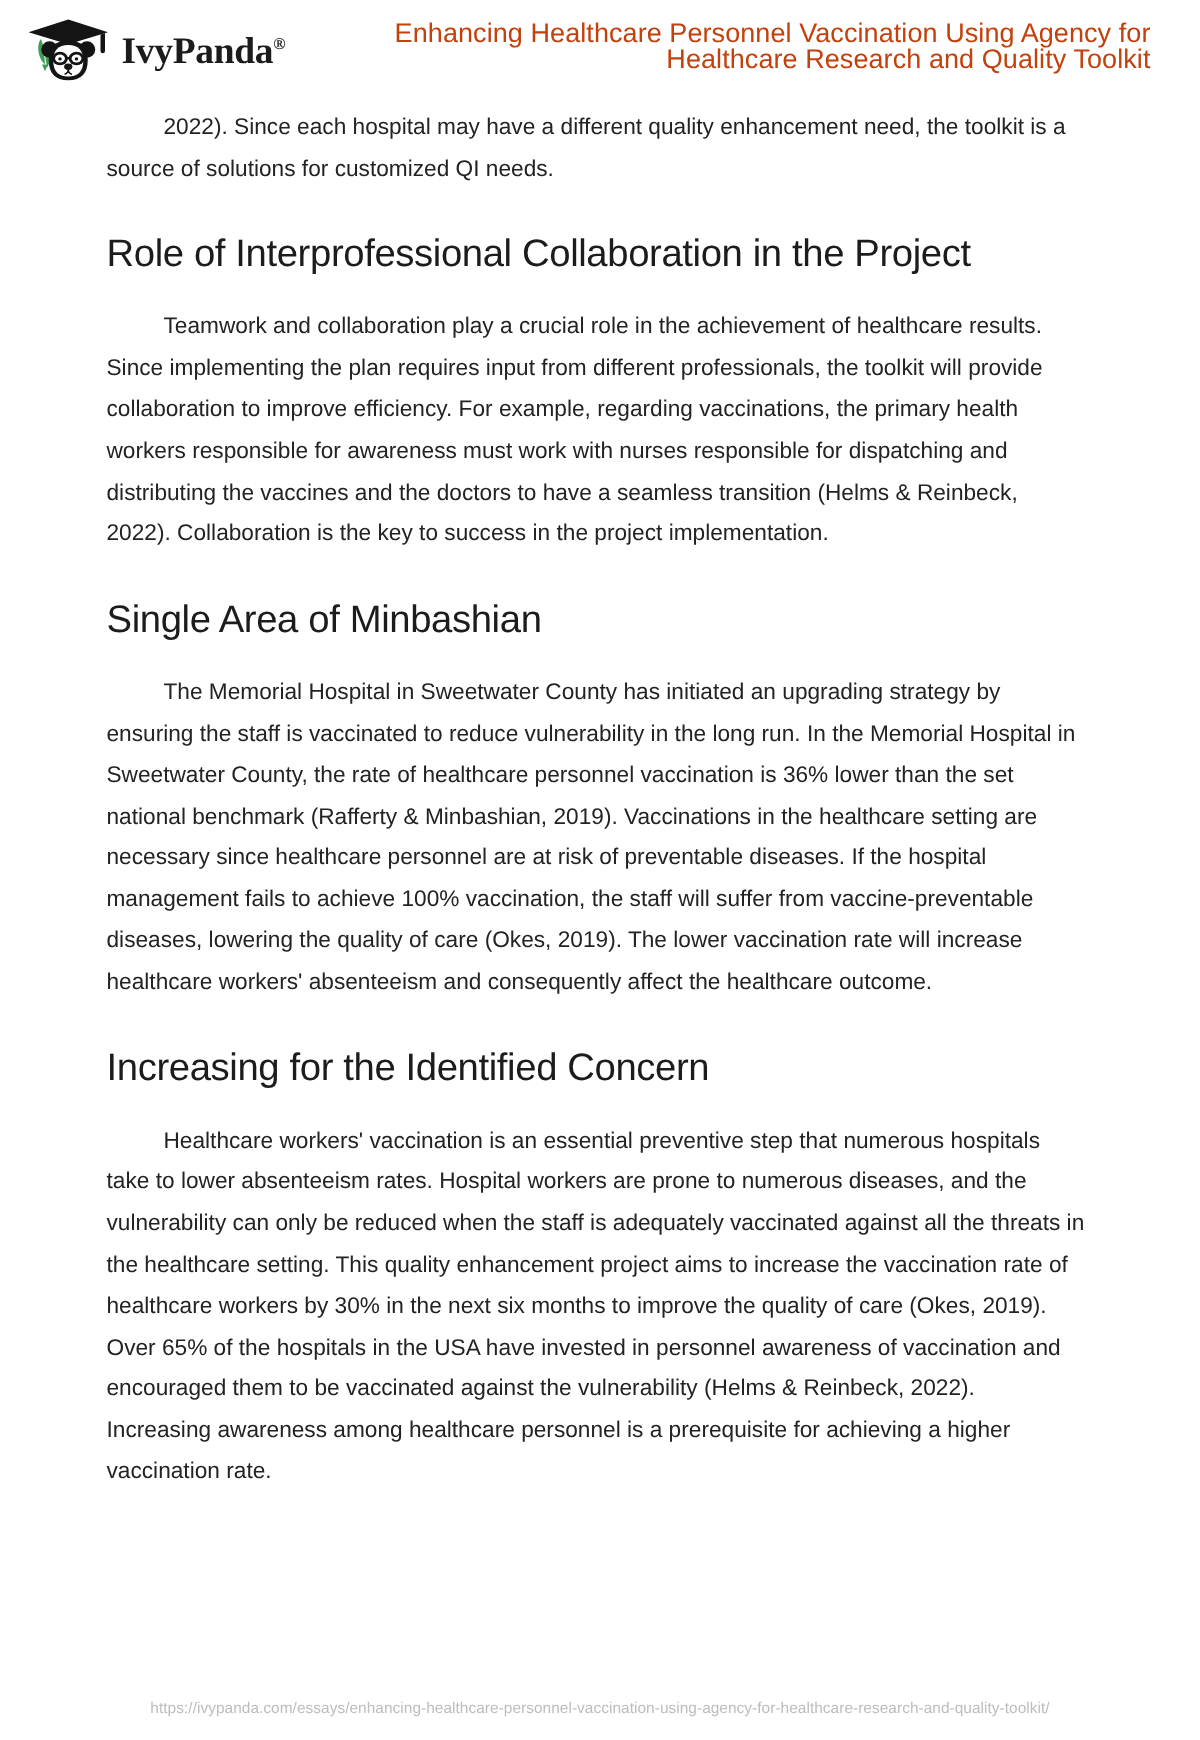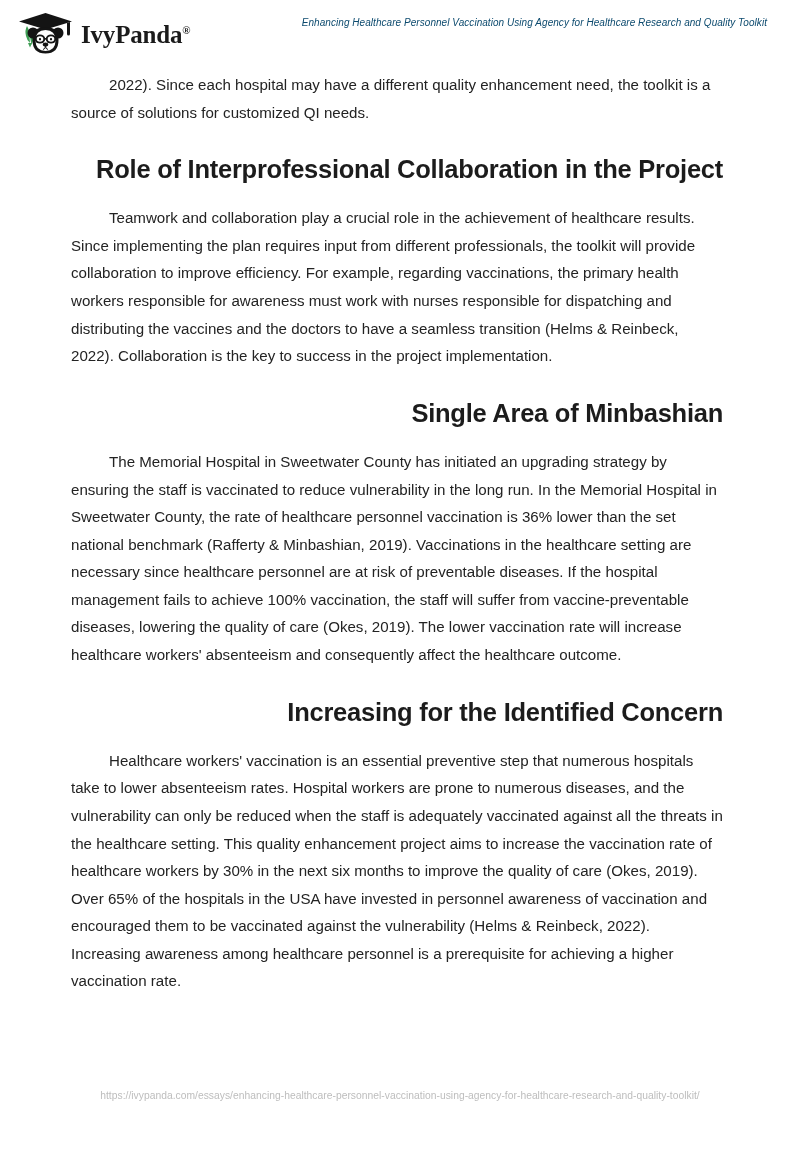--- a/index.html
+++ b/index.html
@@ -57,66 +57,64 @@
   }
   .brand-word .reg {
     font-size: 11px;
     vertical-align: super;
     font-weight: bold;
     line-height: 1;
   }
   .header-title {
     flex: 1 1 auto;
     text-align: right;
-    font-size: 10px;
+    font-size: 18px;
     line-height: 17px;
-    color: #0c4a6e;
+    color: #c2410c;
     padding-top: 5px;
     padding-left: 46px;
     letter-spacing: 0.05px;
-    font-style: italic;
   }
 
   
   .content {
     position: absolute;
     top: 62px;
     left: 71px;
     width: 652px;
   }
   h2.section-heading {
     font-family: "Liberation Sans Narrow", "Liberation Sans", sans-serif;
     font-size: 25.5px;
-    font-weight: bold;
+    font-weight: normal;
     color: #1c1c1c;
     margin: 0;
     padding: 0;
     line-height: 1.18;
     letter-spacing: -0.25px;
-    text-align: right;
   }
   p.body-para {
     font-size: 15.1px;
     line-height: 27.6px;
     color: #232323;
     margin: 0;
     padding: 0;
     text-indent: 38px;
     text-align: left;
     letter-spacing: 0.01px;
   }
   .sp-h2-before { height: 28px; }
   .sp-h2-after  { height: 20px; }
   .sp-para-top  { height: 9px; }
 
   
   .page-footer {
     position: absolute;
     left: 0;
-    top: 1085px;
+    top: 1129px;
     width: 800px;
     text-align: center;
   }
   .footer-url {
     font-size: 10.3px;
     color: #bdbdbd;
     line-height: 14px;
     letter-spacing: 0.02px;
     word-break: break-all;
   }

